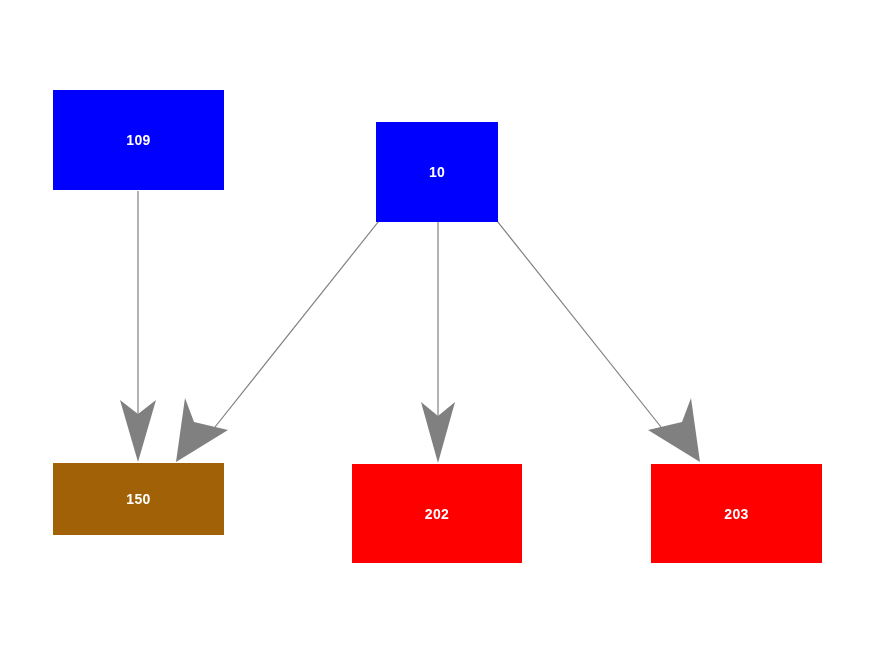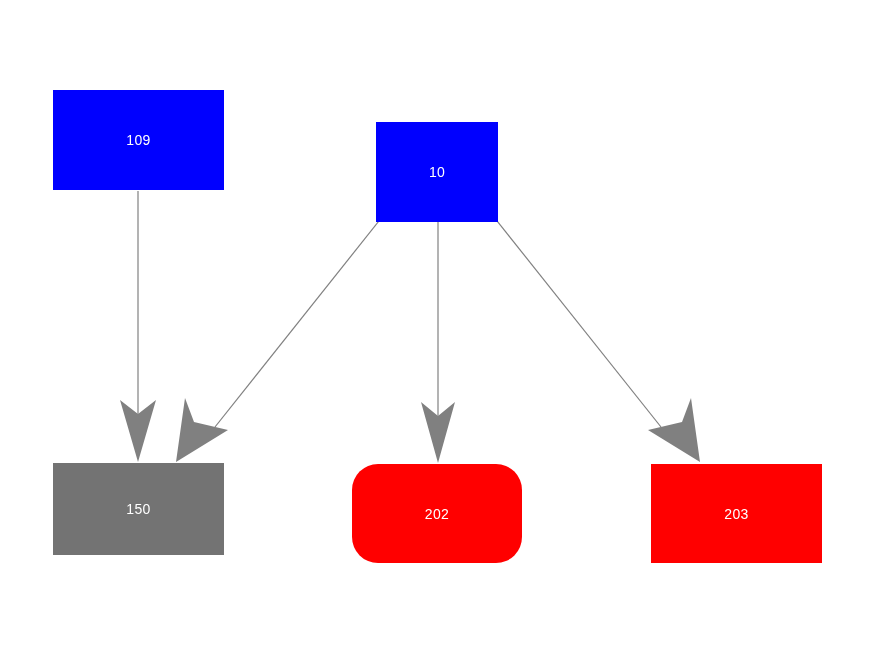--- a/index.html
+++ b/index.html
@@ -25,21 +25,21 @@
   .node {
     position: absolute;
     display: flex;
     align-items: center;
     justify-content: center;
     box-sizing: border-box;
   }
   .node-label {
     color: #ffffff;
     font-size: 14px;
-    font-weight: normal;
+    font-weight: bold;
     font-family: "Liberation Sans", sans-serif;
     letter-spacing: 0.3px;
     line-height: 1;
     user-select: none;
   }
   .edge-line {
     stroke: #808080;
     stroke-width: 1.2;
     fill: none;
   }
@@ -77,25 +77,25 @@
   </svg>
 
   <div class="node" style="left:53px; top:90px; width:171px; height:100px; background:#0000ff;">
     <span class="node-label">109</span>
   </div>
 
   <div class="node" style="left:376px; top:90px; width:122px; height:100px; background:#0000ff;margin-top:32px;">
     <span class="node-label">10</span>
   </div>
 
-  <div class="node" style="left:53px; top:463px; width:171px; height:92px; background:#737373;align-items:center;">
+  <div class="node" style="left:53px; top:463px; width:171px; height:72px; background:#a16207;align-items:center;">
     <span class="node-label">150</span>
   </div>
 
-  <div class="node" style="left:352px; top:464px; width:170px; height:99px; background:#ff0000;border-radius:26px;">
+  <div class="node" style="left:352px; top:464px; width:170px; height:99px; background:#ff0000;">
     <span class="node-label">202</span>
   </div>
 
   <div class="node" style="left:651px; top:464px; width:171px; height:99px; background:#ff0000;">
     <span class="node-label">203</span>
   </div>
 
 </div>
 
 </body></html>

